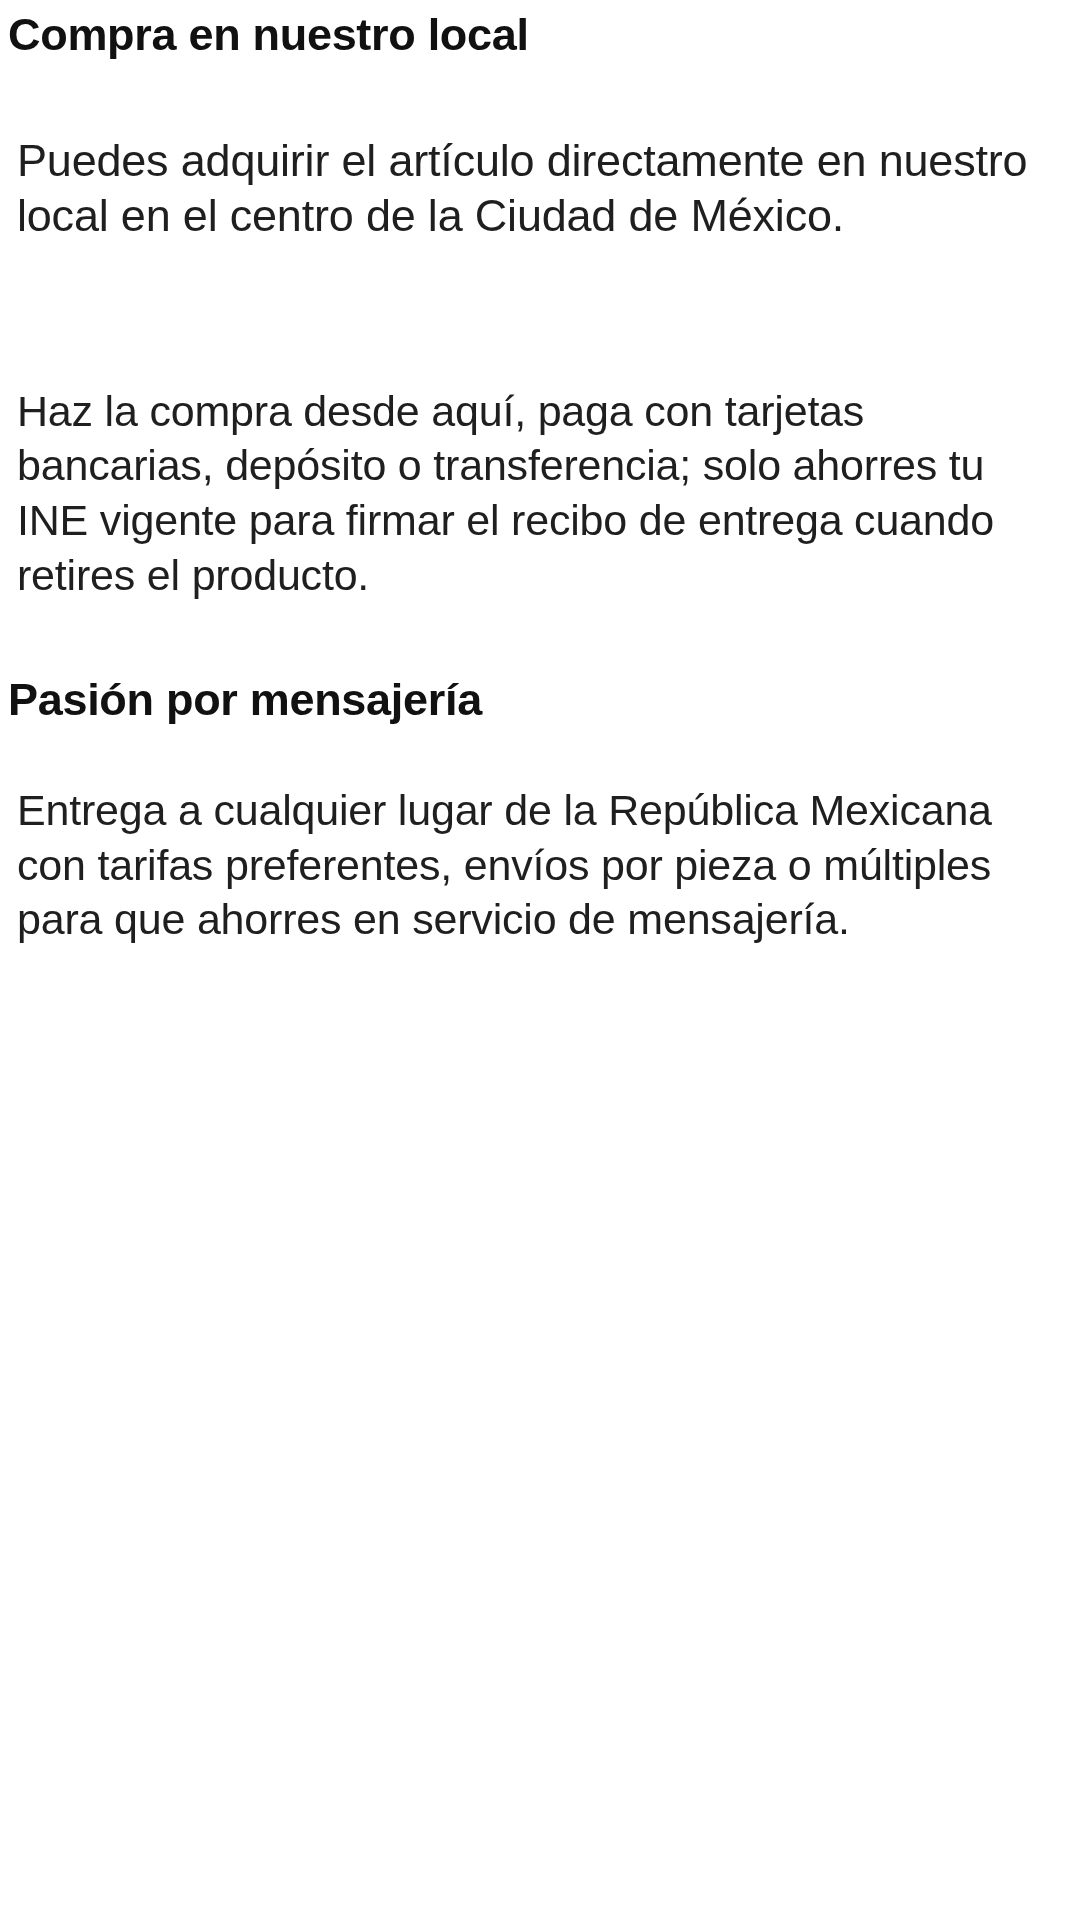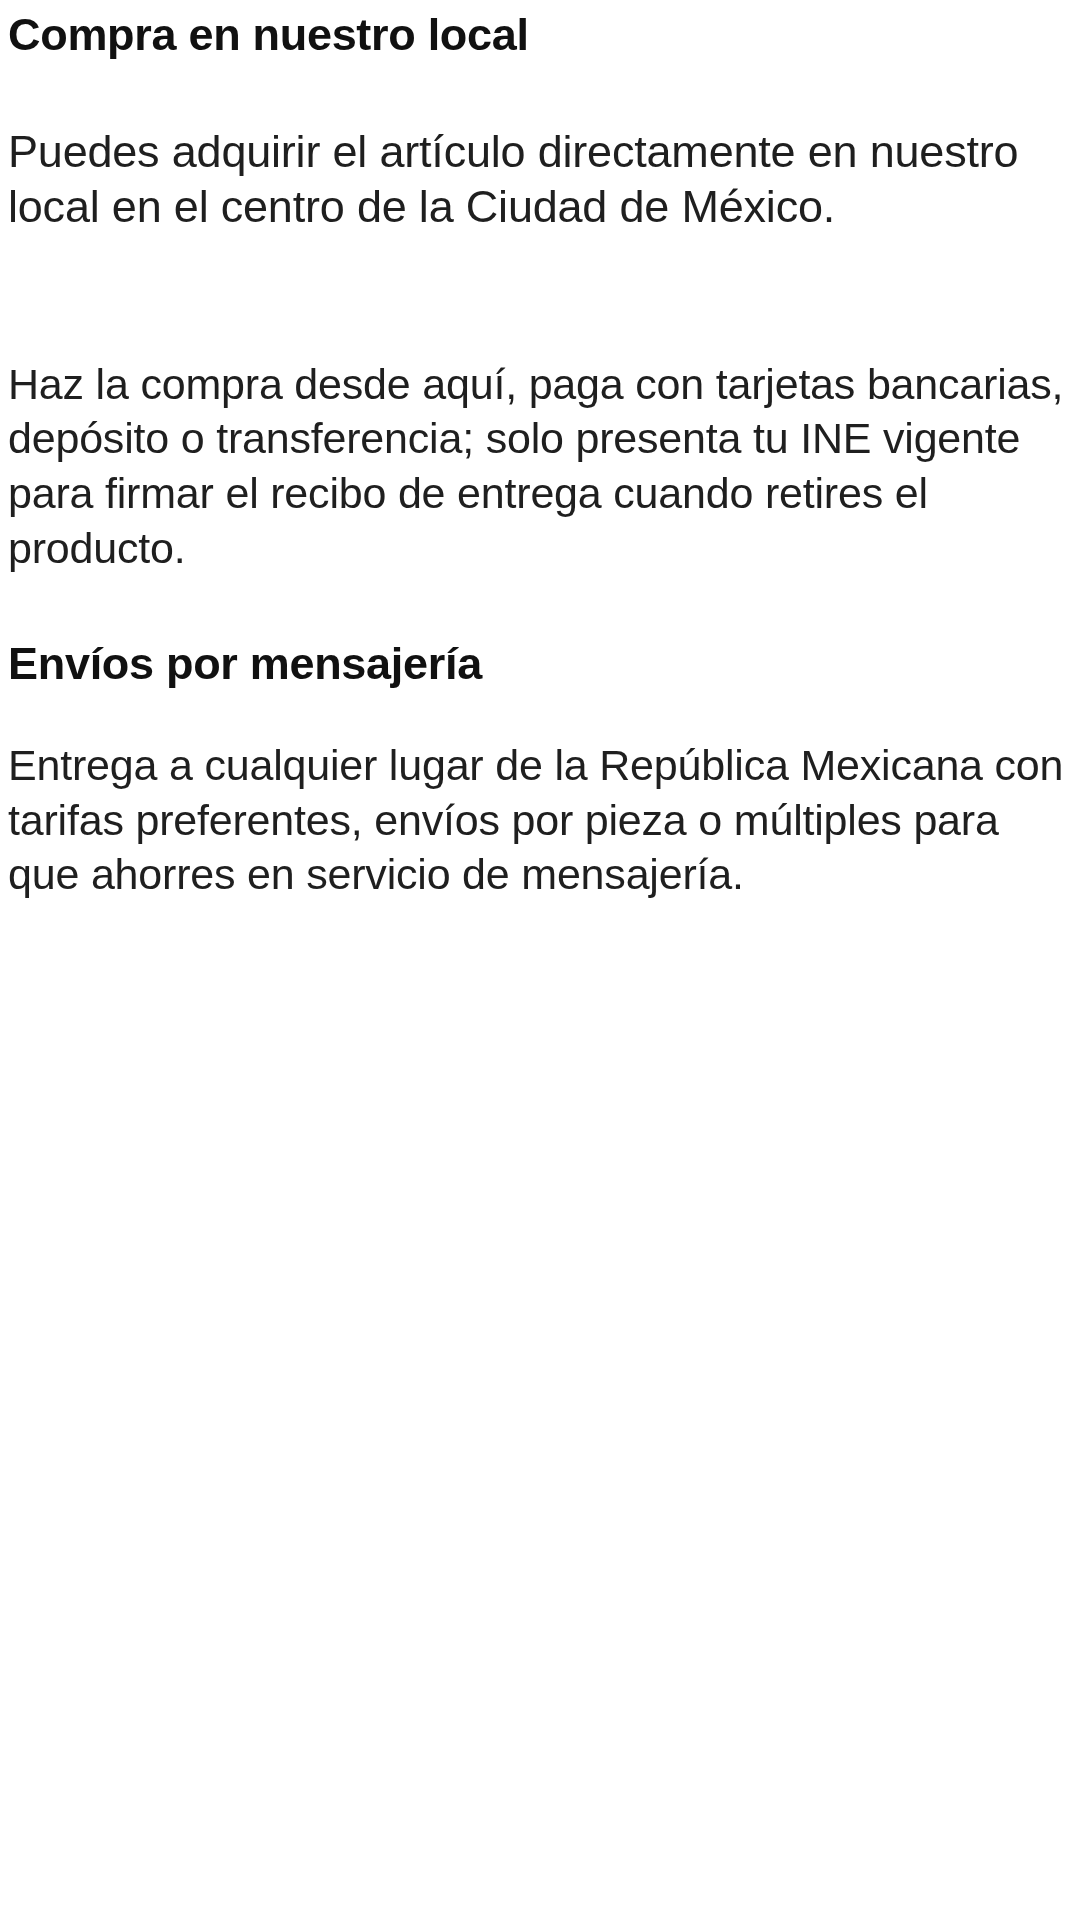--- a/index.html
+++ b/index.html
@@ -29,21 +29,21 @@
     line-height: 1.22;
     font-weight: bold;
     letter-spacing: -0.3px;
     margin: 0;
     color: #111111;
   }
   p.para {
     font-size: 45px;
     line-height: 1.22;
     font-weight: normal;
-    margin: 0;
+    margin: 9px;
     color: #1f1f1f;
     letter-spacing: -0.2px;
   }
   p.para.smaller {
     font-size: 43px;
     line-height: 1.27;
   }
   
   .gap-xl { height: 62px; }
   .gap-lg { height: 46px; }
@@ -69,27 +69,27 @@
     <div class="gap-sm"></div>
 
   </div>
 
   <div class="gap-lg"></div>
 
   <div class="block">
 
     <div class="gap-xl"></div>
 
-    <p class="para smaller">Haz la compra desde aquí, paga con tarjetas bancarias, depósito o transferencia; solo presenta tu INE vigente para firmar el recibo de entrega cuando retires el producto.</p>
+    <p class="para smaller">Haz la compra desde aquí, paga con tarjetas bancarias, depósito o transferencia; solo ahorres tu INE vigente para firmar el recibo de entrega cuando retires el producto.</p>
   </div>
 
   <div class="gap-xl"></div>
 
   <div class="block">
-    <h2 class="heading">Envíos por mensajería</h2>
+    <h2 class="heading">Pasión por mensajería</h2>
 
     <div class="gap-lg"></div>
 
     <p class="para smaller">Entrega a cualquier lugar de la República Mexicana con tarifas preferentes, envíos por pieza o múltiples para que ahorres en servicio de mensajería.</p>
 
     <div class="gap-xs"></div>
 
   </div>
 
   <div class="gap-lg"></div>

